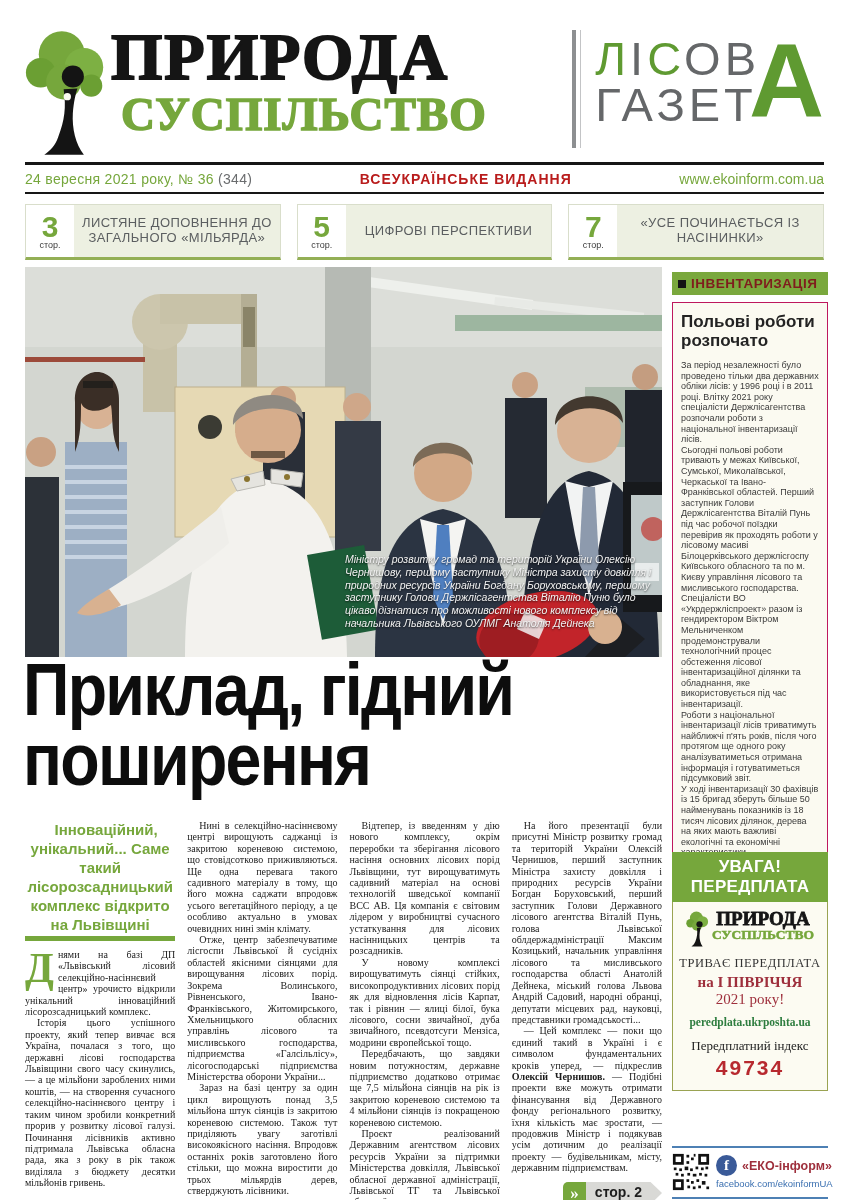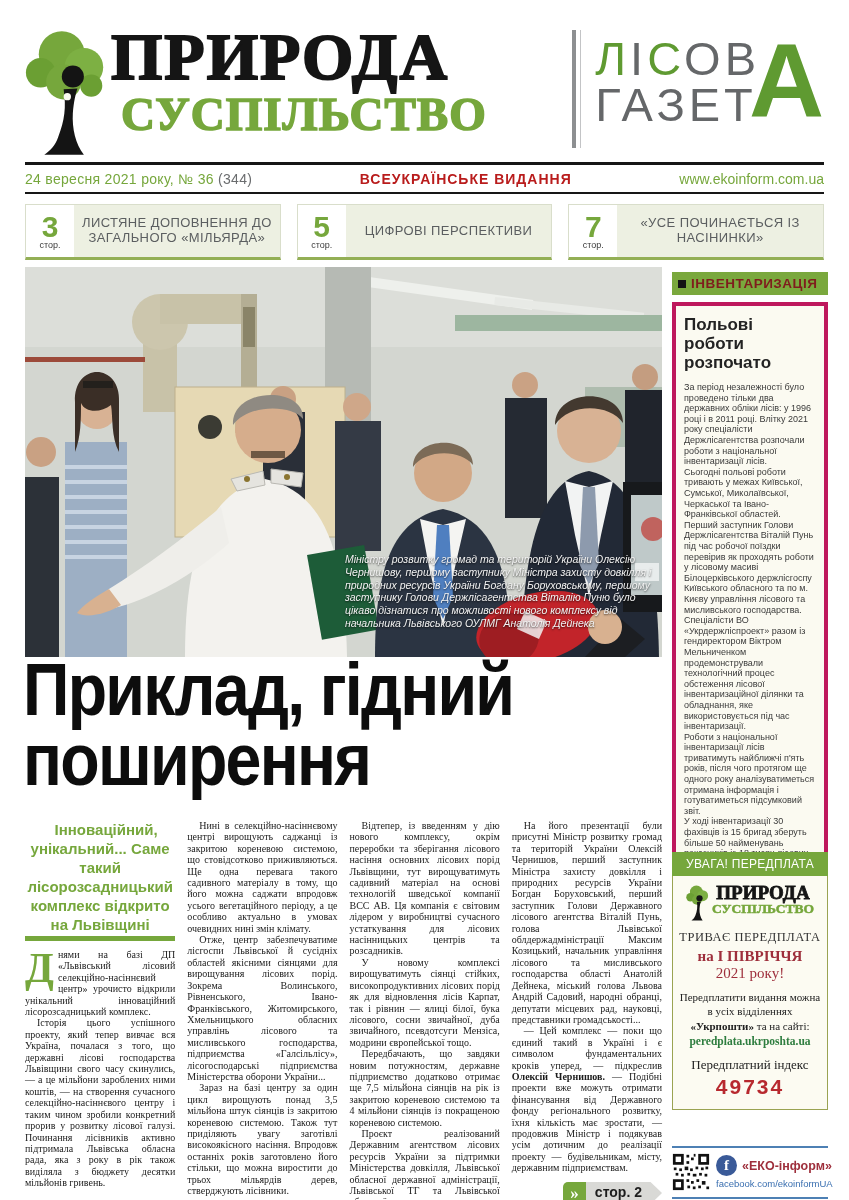--- a/index.html
+++ b/index.html
@@ -58,26 +58,26 @@
   .btn-chev{background:#76a73c;color:#fff;font-weight:bold;font-size:17px;line-height:1;
             display:flex;align-items:center;padding:3px 7px;border-radius:5px 0 0 5px;}
   .btn-label{background:#d9d9d6;color:#1d1d1d;font-family:"Liberation Sans",sans-serif;font-weight:bold;font-size:14px;
              display:flex;align-items:center;padding:3px 20px 3px 9px;
              clip-path:polygon(0 0,calc(100% - 12px) 0,100% 50%,calc(100% - 12px) 100%,0 100%);}
   
   .sidebar{position:absolute;left:672px;top:272px;width:156px;}
   .sec-banner{background:#7aa83d;height:23px;display:flex;align-items:center;padding:0 6px;}
   .sec-banner .sq{width:8px;height:8px;background:#141414;margin-right:5px;flex:0 0 auto;}
   .sec-banner .lbl{font-size:13.5px;font-weight:bold;color:#7f1d1d;letter-spacing:.5px;}
-  .side-box{margin-top:7px;border:4px solid #be185d;background:#fbfaf1;padding:9px 8px 10px 8px;}
+  .side-box{margin-top:7px;border:1px solid #be185d;background:#fbfaf1;padding:9px 8px 10px 8px;}
   .side-title{font-size:17px;line-height:1.1;font-weight:bold;color:#232323;margin:0 0 10px 0;}
   .side-box p{margin:0;font-size:9px;line-height:10.6px;color:#3a3a3a;text-align:left;}
   
   .subscribe{position:absolute;left:672px;top:852px;width:156px;}
-  .sub-head{background:#76a73c;color:#fff;font-weight:normal;font-size:12px;text-align:center;
+  .sub-head{background:#76a73c;color:#fff;font-weight:bold;font-size:17px;text-align:center;
             padding:5px 12px;letter-spacing:.3px;}
   .sub-box{border:1px solid #9aa352;border-top:none;background:#fcfbf2;text-align:center;padding:8px 6px 10px 6px;}
   .minilogo{display:flex;align-items:flex-start;justify-content:center;margin-bottom:8px;}
   .minilogo .tw{width:26px;height:38px;flex:0 0 auto;}
   .ml-l1{font-family:"Liberation Serif",serif;font-weight:bold;font-size:19px;line-height:.95;color:#151515;-webkit-text-stroke:.8px #151515;}
   .ml-l2{font-family:"Liberation Serif",serif;font-weight:bold;font-size:13.5px;line-height:1;color:#76a73c;-webkit-text-stroke:.5px #76a73c;}
   .sub-l1{font-family:"Liberation Serif",serif;font-size:12.5px;color:#333;letter-spacing:.5px;margin-bottom:3px;}
   .sub-l2{font-family:"Liberation Serif",serif;font-size:15px;font-weight:bold;color:#9e2f3c;}
   .sub-l3{font-family:"Liberation Serif",serif;font-size:15px;color:#9e2f3c;margin-bottom:8px;}
   .sub-body{font-family:"Liberation Serif",serif;font-size:11px;line-height:1.3;color:#222;}
@@ -320,21 +320,20 @@
           </svg>
         </span>
         <span>
           <div class="ml-l1">ПРИРОДА</div>
           <div class="ml-l2">СУСПІЛЬСТВО</div>
         </span>
       </div>
       <div class="sub-l1">ТРИВАЄ ПЕРЕДПЛАТА</div>
       <div class="sub-l2">на І ПІВРІЧЧЯ</div>
       <div class="sub-l3">2021 року!</div>
-      <div class="sub-body"><span>Передплатити видання можна в усіх відділеннях </span><b>«Укрпошти»</b><span> та на сайті:</span></div>
       <div class="sub-site">peredplata.ukrposhta.ua</div>
       <div class="sub-index-label">Передплатний індекс</div>
       <div class="sub-index">49734</div>
     </div>
   </div>
 
   <div class="social">
     <span class="qr">
       <svg viewBox="0 0 42 42" width="38" height="38">
         <rect width="42" height="42" fill="#fff"></rect>

